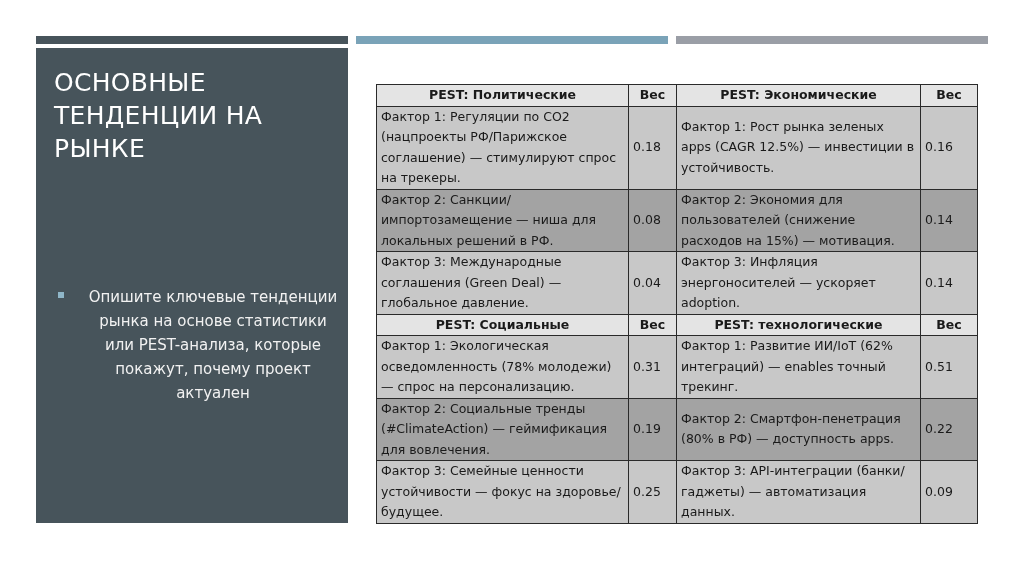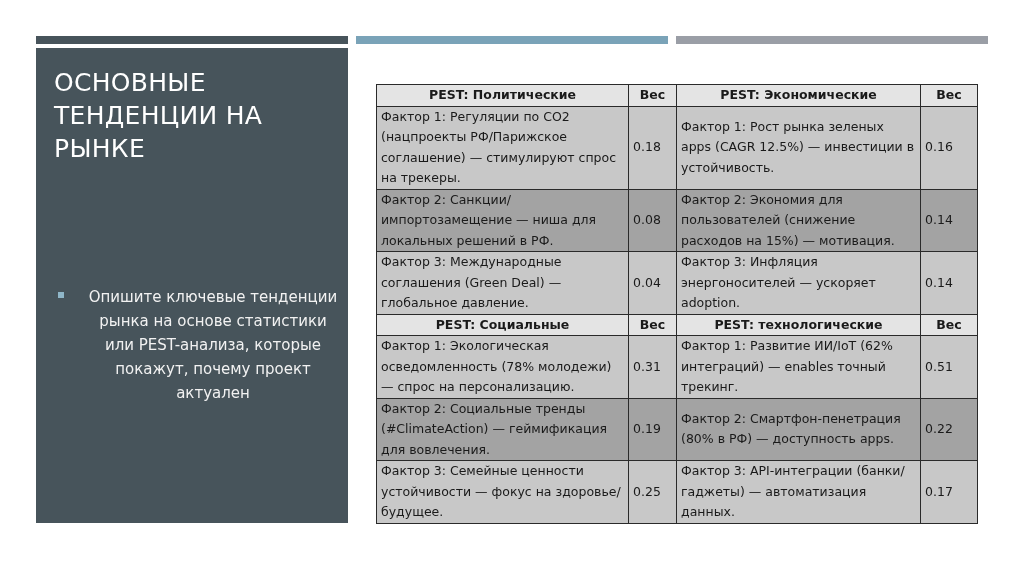--- a/index.html
+++ b/index.html
@@ -113,16 +113,16 @@
     <tr class="row-light row-b">
       <td class="txt">Фактор 2: Социальные тренды (#ClimateAction) — геймификация для вовлечения.</td>
       <td class="num">0.19</td>
       <td class="txt">Фактор 2: Смартфон-пенетрация (80% в РФ) — доступность apps.</td>
       <td class="num">0.22</td>
     </tr>
     <tr class="row-dark row-b">
       <td class="txt">Фактор 3: Семейные ценности устойчивости — фокус на здоровье/будущее.</td>
       <td class="num">0.25</td>
       <td class="txt">Фактор 3: API-интеграции (банки/гаджеты) — автоматизация данных.</td>
-      <td class="num">0.17</td>
+      <td class="num">0.09</td>
     </tr>
   </tbody>
 </table>
 
 </body></html>

